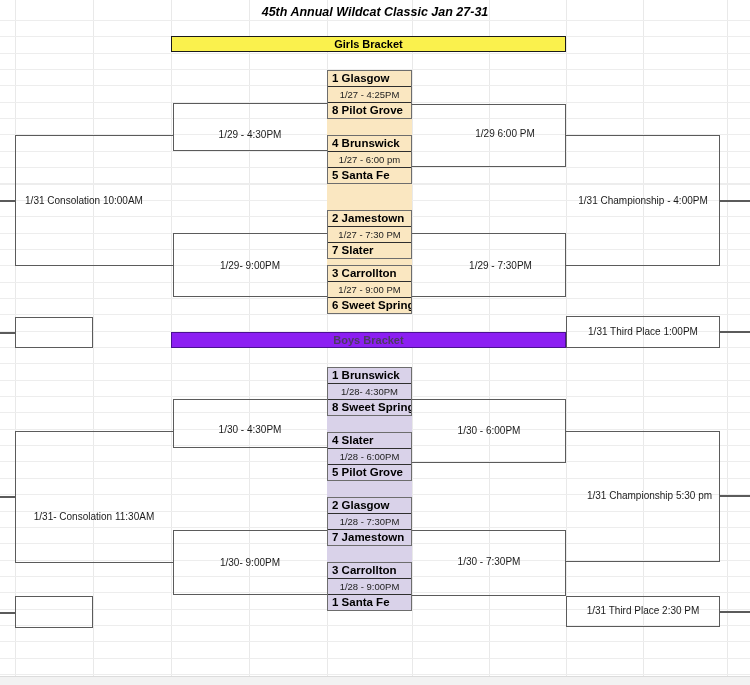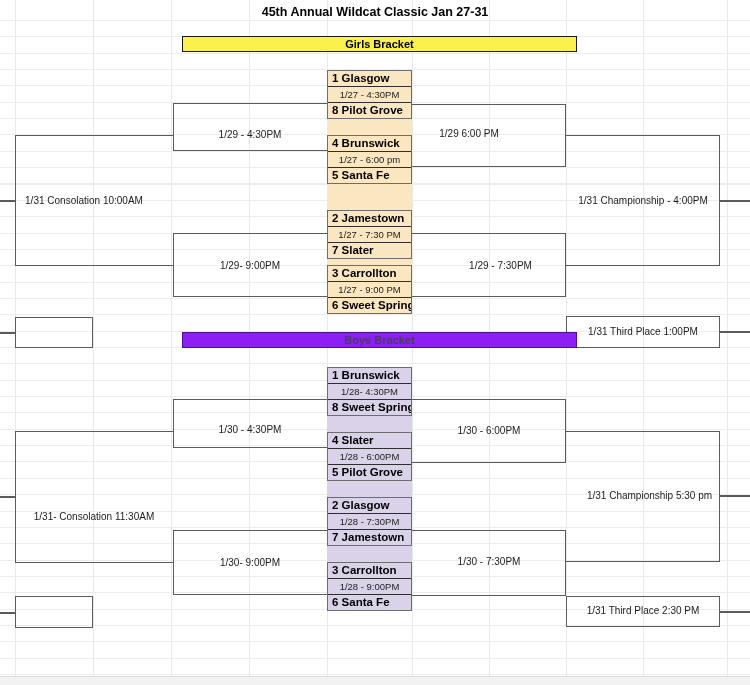--- a/index.html
+++ b/index.html
@@ -21,25 +21,25 @@
     background-position:15px 0,93px 0,171px 0,249px 0,327px 0,412px 0,489px 0,566px 0,643px 0,727px 0;
   }
   .grid-h {
     position:absolute; left:0; top:20px; width:750px; height:656px; z-index:0;
     background:repeating-linear-gradient(to bottom,#ededed 0 1px,transparent 1px 16.35px);
   }
   .sheet-end { position:absolute; left:0; top:676px; width:750px; height:9px; background:#f2f2f2; border-top:1px solid #dcdcdc; z-index:1; }
 
   .title {
     position:absolute; top:5px; left:0; width:750px; text-align:center;
-    font-size:12.5px; font-weight:bold; z-index:3;
+    font-size:12.5px; font-weight:bold; z-index:3;font-style:italic;
   }
   .banner {
     position:absolute; left:171px; width:395px; height:16px; z-index:3;
-    text-align:center; font-weight:bold; font-size:11px; line-height:14px;margin-left:11px;
+    text-align:center; font-weight:bold; font-size:11px; line-height:14px;
   }
   .banner-girls { top:36px; border:1px solid #1a1a1a; color:#000; }
   .banner-boys  { top:332px; border:1px solid #4a1091; }
 
   
   .seed-col { position:absolute; left:327px; width:85px; height:244px; z-index:2; }
   .matchup { position:absolute; left:0; width:85px; height:49px; border:1px solid #6d6d6d; display:flex; flex-direction:column; }
   .mrow { flex:1 1 0; overflow:hidden; white-space:nowrap; }
   .mname { font-weight:bold; font-size:11.5px; line-height:15px; padding-left:4px; }
   .mtime { font-size:9.5px; line-height:15px; text-align:center; color:#222; }
@@ -65,21 +65,21 @@
   <div class="grid-h"></div>
   <div class="sheet-end"></div>
 
   <div class="title">45th Annual Wildcat Classic Jan 27-31</div>
 
   <div class="banner banner-girls" style="background-color: rgb(250, 241, 77);">Girls Bracket</div>
 
   <div class="seed-col" style="top: 70px; background-color: rgb(250, 231, 193);">
     <div class="matchup" style="top:0;">
       <div class="mrow mname sep">1 Glasgow</div>
-      <div class="mrow mtime sep">1/27 - 4:30PM</div>
+      <div class="mrow mtime sep">1/27 - 4:25PM</div>
       <div class="mrow mname">8 Pilot Grove</div>
     </div>
     <div class="matchup" style="top:65px;">
       <div class="mrow mname sep">4 Brunswick</div>
       <div class="mrow mtime sep">1/27 - 6:00 pm</div>
       <div class="mrow mname">5 Santa Fe</div>
     </div>
     <div class="matchup" style="top:130px;margin-top:10px;">
       <div class="mrow mname sep">2 Jamestown</div>
       <div class="mrow mtime sep">1/27 - 7:30 PM</div>
@@ -102,21 +102,21 @@
   <div class="box-r" style="left:566px; top:135px; width:154px; height:131px;"></div>
   <div class="hline" style="left:720px; top:200px; width:30px;"></div>
   <div class="box-full" style="left:566px; top:316px; width:154px; height:32px;"></div>
   <div class="hline" style="left:720px; top:331px; width:30px;"></div>
   <div class="box-full" style="left:15px; top:317px; width:78px; height:31px;"></div>
   <div class="hline" style="left:0; top:332px; width:15px;"></div>
 
   <div class="blabel" style="left:173px; top:128px; width:154px;">1/29 - 4:30PM</div>
   <div class="blabel" style="left:173px; top:259px; width:154px;">1/29- 9:00PM</div>
   <div class="blabel" style="left:5px; top:194px; width:158px;">1/31 Consolation 10:00AM</div>
-  <div class="blabel" style="left:392px; top:127px; width:154px;">1/29 6:00 PM</div>
+  <div class="blabel" style="left:428px; top:127px; width:154px;">1/29 6:00 PM</div>
   <div class="blabel" style="left:412px; top:259px; width:177px;">1/29 - 7:30PM</div>
   <div class="blabel" style="left:566px; top:194px; width:154px;">1/31 Championship - 4:00PM</div>
   <div class="blabel" style="left:566px; top:325px; width:154px;">1/31 Third Place 1:00PM</div>
 
   <div class="banner banner-boys" style="background-color: rgb(140, 31, 242); color: rgb(75, 58, 97);">Boys Bracket</div>
 
   <div class="seed-col" style="top: 367px; background-color: rgb(217, 210, 233);">
     <div class="matchup" style="top:0;">
       <div class="mrow mname sep">1 Brunswick</div>
       <div class="mrow mtime sep">1/28- 4:30PM</div>
@@ -128,21 +128,21 @@
       <div class="mrow mname">5 Pilot Grove</div>
     </div>
     <div class="matchup" style="top:130px;">
       <div class="mrow mname sep">2 Glasgow</div>
       <div class="mrow mtime sep">1/28 - 7:30PM</div>
       <div class="mrow mname">7 Jamestown</div>
     </div>
     <div class="matchup" style="top:195px;">
       <div class="mrow mname sep">3 Carrollton</div>
       <div class="mrow mtime sep">1/28 - 9:00PM</div>
-      <div class="mrow mname">6 Santa Fe</div>
+      <div class="mrow mname">1 Santa Fe</div>
     </div>
   </div>
 
   <div class="box-l" style="left:173px; top:399px; width:154px; height:49px;"></div>
   <div class="box-l" style="left:173px; top:530px; width:154px; height:65px;"></div>
   <div class="box-l" style="left:15px;  top:431px; width:158px; height:132px;"></div>
   <div class="hline" style="left:0; top:496px; width:15px;"></div>
 
   <div class="box-r" style="left:412px; top:399px; width:154px; height:64px;"></div>
   <div class="box-r" style="left:412px; top:530px; width:154px; height:66px;"></div>

